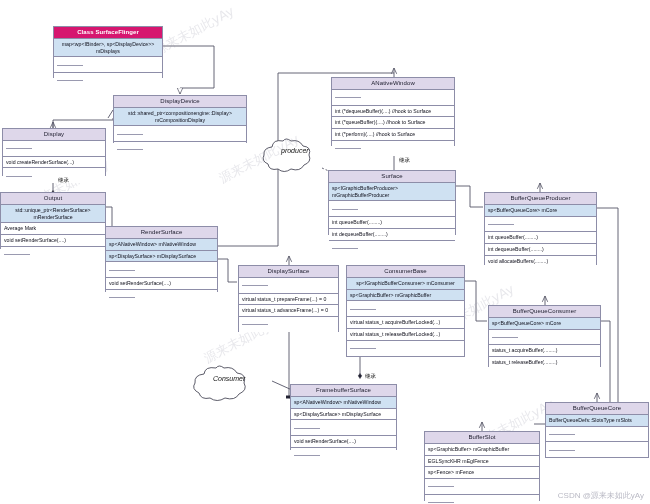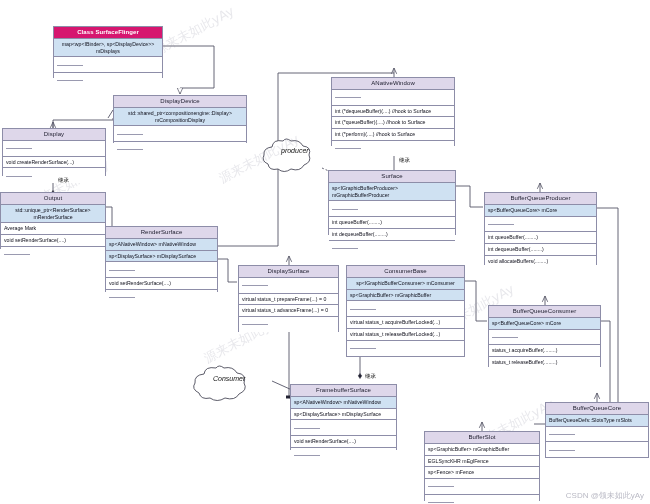--- a/index.html
+++ b/index.html
@@ -301,15 +301,15 @@
     <div class="uml-row sep"><span class="dash"></span></div>
   </div>
 
   <div class="uml-box" style="left:545px; top:402px; width:104px; height:56px;">
     <div class="uml-title">BufferQueueCore</div>
     <div class="uml-row attr">BufferQueueDefs::SlotsType mSlots</div>
     <div class="uml-row sep"><span class="dash"></span></div>
     <div class="uml-row sep"><span class="dash"></span></div>
   </div>
 
-  <div class="footer-wm">CSDN @领未如此yAy</div>
+  <div class="footer-wm">CSDN @源来未如此yAy</div>
 
 </div>
 
 </body></html>

